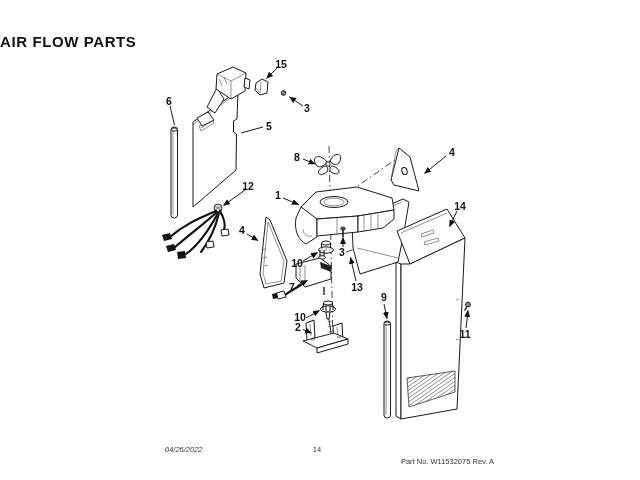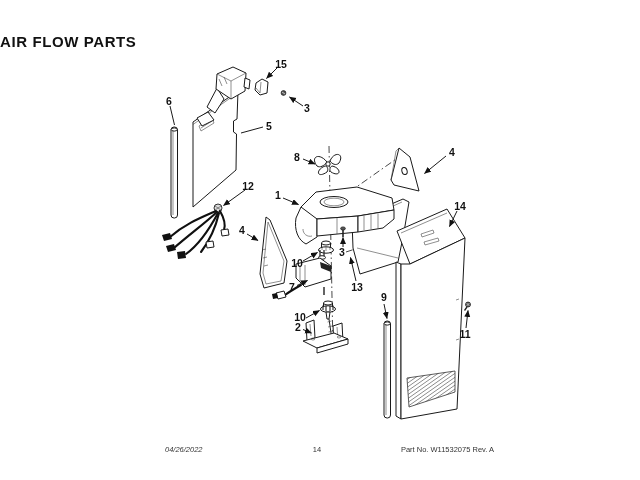--- a/index.html
+++ b/index.html
@@ -8,21 +8,21 @@
     font-family:"Liberation Sans", sans-serif;overflow:hidden;
   }
   .title{
     position:absolute;top:11px;left:0;width:640px;
     font-size:15px;font-weight:bold;letter-spacing:.6px;color:#111;margin-top:22px;
   }
   .diagram-svg{position:absolute;top:0;left:0;}
   .footer{position:absolute;top:445px;left:0;width:640px;font-size:7.5px;color:#333;}
   .footer .f-date{position:absolute;left:165px;top:0;font-style:italic;}
   .footer .f-page{position:absolute;left:297px;top:0;width:40px;text-align:center;}
-  .footer .f-part{position:absolute;right:146px;top:0;}
+  .footer .f-part{position:absolute;right:146px;top:12px;}
   text.callout{font-family:"Liberation Sans",sans-serif;font-size:10.5px;font-weight:bold;fill:#111;}
   .ln{stroke:#1a1a1a;stroke-width:1;fill:none;}
   .part{stroke:#1a1a1a;stroke-width:1;fill:#fff;}
   .thin{stroke:#444;stroke-width:.6;fill:none;}
   .cl{stroke:#333;stroke-width:.9;fill:none;stroke-dasharray:7 3 1.5 3;}
   .wire{stroke:#101010;stroke-width:2.1;fill:none;stroke-linecap:round;}
 </style>
 </head>
 <body>
 

